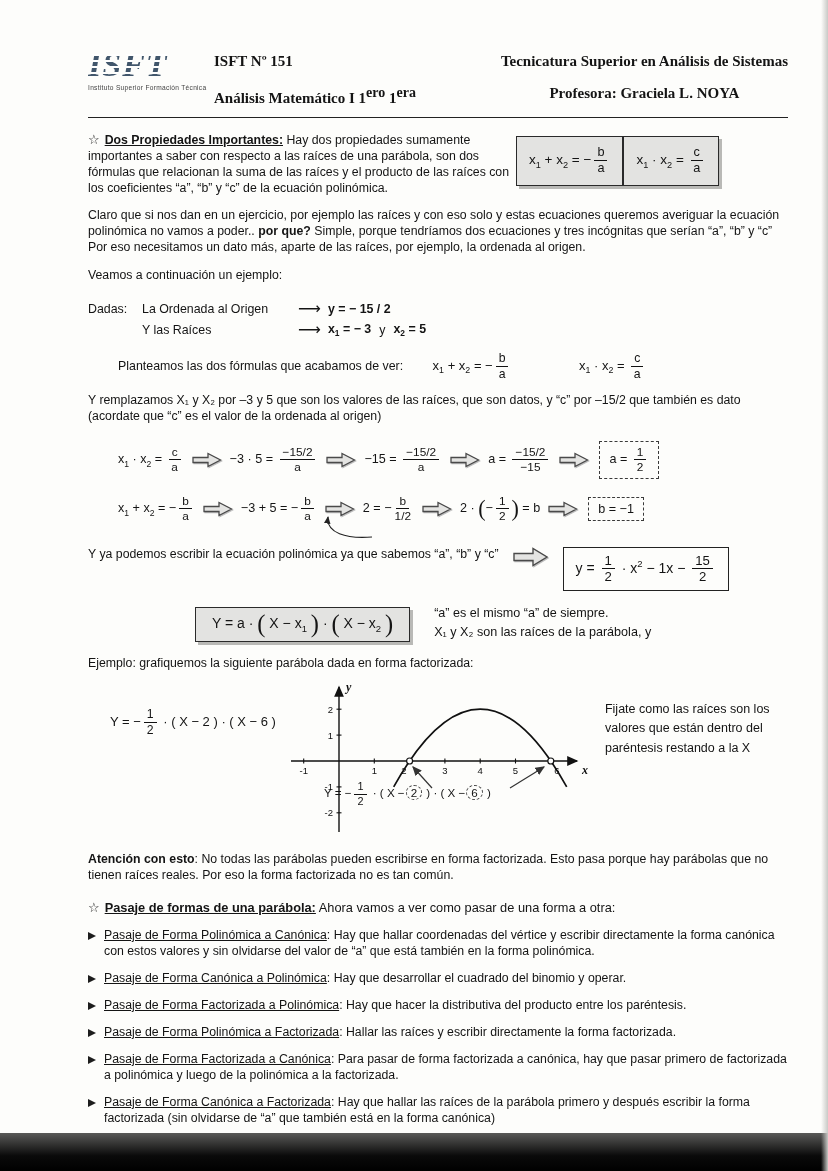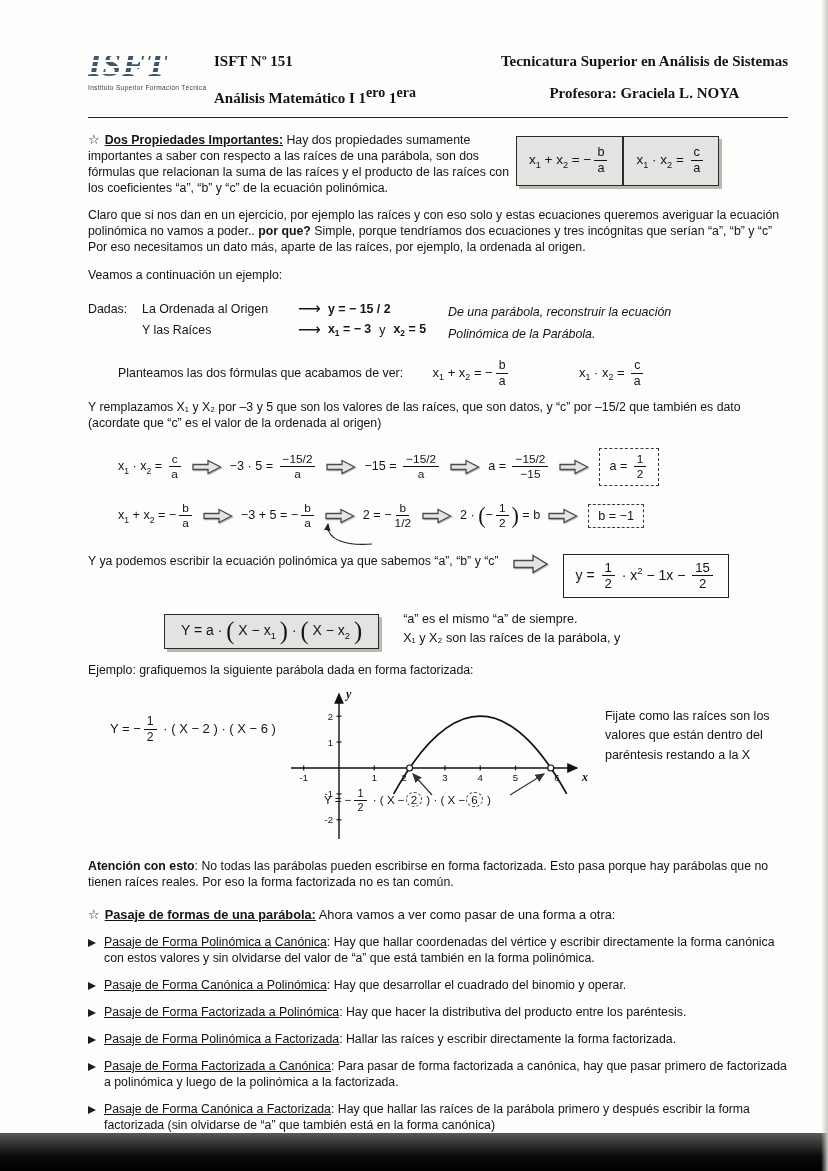--- a/index.html
+++ b/index.html
@@ -61,21 +61,21 @@
 
   .eqrow{margin:16px 0 0 30px;font-size:12.6px;white-space:nowrap}
 
   .caprow{position:relative;margin:8px 0 0 252px;font-size:12px}
   .curve{position:absolute;left:-24px;top:-20px}
 
   .polyrow{display:flex;align-items:flex-start;gap:4px;margin-top:24px}
   .resultbox{display:inline-block;border:1.6px solid #222;padding:6px 12px;font-size:14px;white-space:nowrap}
 
   .sechead{margin-top:22px;font-size:12.8px}
-  .factrow{display:flex;margin:12px 0 0 76px}
+  .factrow{display:flex;align-items:center;margin:12px 0 0 107px}
   .factnote{margin-left:24px;font-size:12.6px;line-height:1.5}
 
   .graphrow{display:flex;margin-top:6px}
   .greq{margin-left:22px;margin-top:30px;font-size:13px;white-space:nowrap;flex:none}
   .gwrap{position:relative;width:305px;flex:none;margin-left:10px}
   .goverlay{position:absolute;left:38px;top:103px;font-size:11.6px;white-space:nowrap}
   .gnote{margin-left:14px;margin-top:22px;font-size:12.5px;line-height:1.55}
   .axis{stroke:#111;stroke-width:1.4}
   .tick{stroke:#111;stroke-width:1.1}
   svg text{font:9.5px "Liberation Sans",sans-serif;fill:#111}
@@ -139,24 +139,20 @@
         <span class="dval"><span class="mt">y = − 15 / 2</span></span>
       </div>
       <div class="drow">
         <span class="dlabel"></span>
         <span class="dtext">Y las Raíces</span>
         <span class="larrow">⟶</span>
         <span class="dval"><span class="mt">x</span><sub>1</sub><span class="mt"> = − 3</span></span>
         <span>y</span>
         <span class="dval"><span class="mt">x</span><sub>2</sub><span class="mt"> = 5</span></span>
       </div>
-    </div>
-    <div class="dright">
-      <div>De una parábola, reconstruir la ecuación</div>
-      <div>Polinómica de la Parábola.</div>
     </div>
   </div>
 
   <div class="plantrow">
     <span>Planteamos las dos fórmulas que acabamos de ver:</span>
     <span class="meq"><span class="mt">x</span><sub>1</sub><span class="mt"> + x</span><sub>2</sub><span class="mt"> = −</span><span class="frac">
           <span class="num">b</span>
           <span class="den">a</span>
         </span></span>
     <span class="meq"><span class="mt">x</span><sub>1</sub><span class="mt"> · x</span><sub>2</sub><span class="mt"> = </span><span class="frac">

